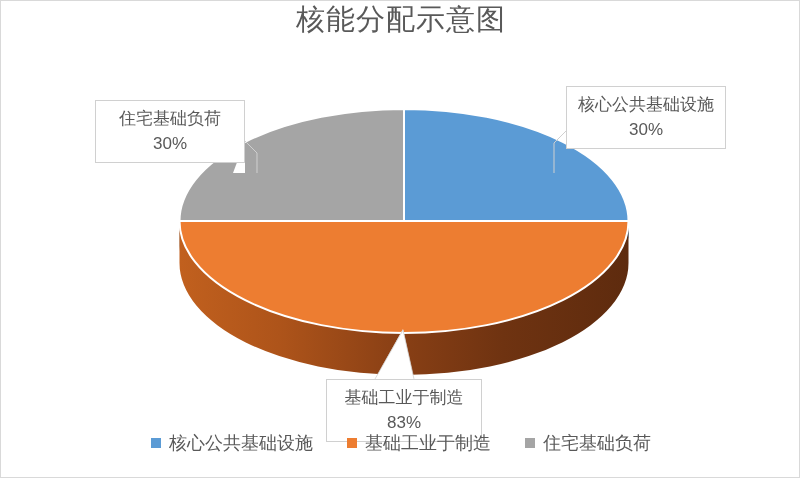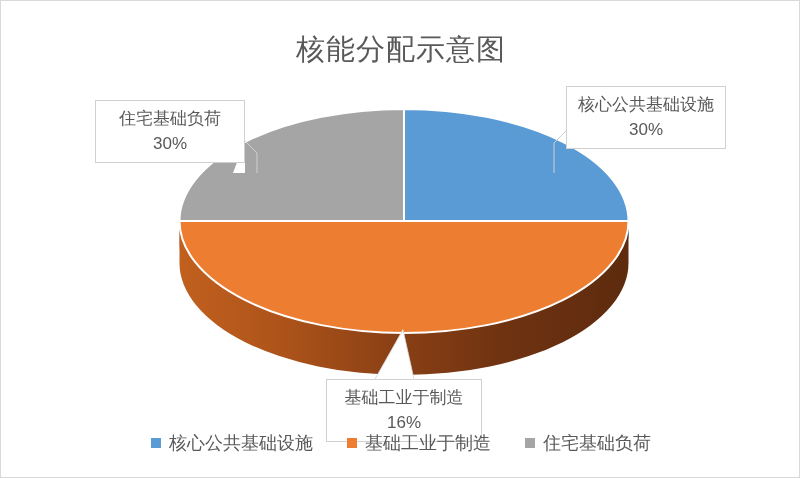--- a/index.html
+++ b/index.html
@@ -15,21 +15,21 @@
     width: 800px;
     height: 478px;
     box-sizing: border-box;
     border: 1px solid #d9d9d9;
     background: #ffffff;
     overflow: hidden;
   }
   #chart-title {
     position: absolute;
     left: 0;
-    top: 30px;
+    top: 0;
     width: 800px;
     text-align: center;
     font-size: 29px;
     color: #595959;
     letter-spacing: 1px;
     font-weight: 400;
     line-height: 36px;
     user-select: none;
   }
   #pie-svg {
@@ -146,21 +146,21 @@
     <span class="lbl-pct">30%</span>
   </div>
 
   <div class="data-label" id="label-resident">
     <span class="lbl-name">住宅基础负荷</span>
     <span class="lbl-pct">30%</span>
   </div>
 
   <div class="data-label" id="label-industry">
     <span class="lbl-name">基础工业于制造</span>
-    <span class="lbl-pct">16%</span>
+    <span class="lbl-pct">83%</span>
   </div>
 
   <div id="legend">
     <div class="legend-item">
       <span class="legend-swatch" style="background:#5B9BD5"></span>
       <span>核心公共基础设施</span>
     </div>
     <div class="legend-item">
       <span class="legend-swatch" style="background:#ED7D31"></span>
       <span>基础工业于制造</span>

